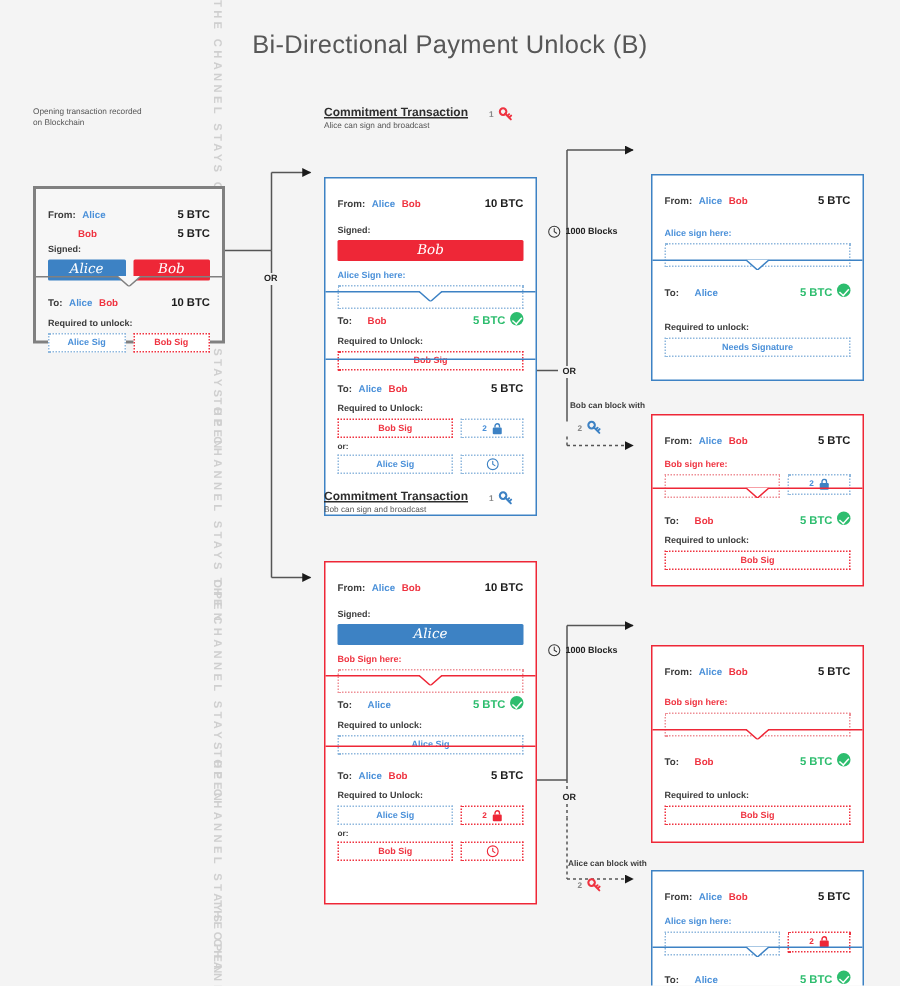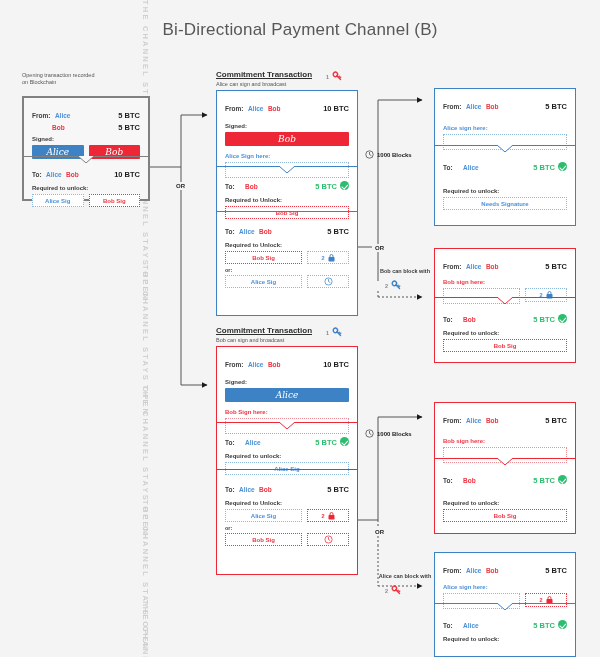--- a/index.html
+++ b/index.html
@@ -26,21 +26,21 @@
   }
   .vtext{
     position:absolute;left:50%;top:0;
     transform-origin:left top;
     transform:rotate(90deg) translateY(-50%);
     white-space:nowrap;
     font-size:7.5px;letter-spacing:2.2px;color:#cfcfcf;font-weight:700;
   }
 
   
-  .card{position:absolute;background:#fff;box-sizing:border-box;}
+  .card{position:absolute;background:#fff;box-sizing:border-box;margin-top:28px;}
   .card .sec{position:relative;box-sizing:border-box;padding:6px 8px;}
   .card .sec + .sec{border-top-style:solid;border-top-width:1px;}
   .notch{
     position:absolute;left:50%;top:-1px;margin-left:-8px;width:16px;height:7px;
     overflow:hidden;
   }
   .notch svg{display:block;}
 
   .rowline{display:flex;align-items:baseline;justify-content:space-between;}
   .lbl{font-size:6.5px;color:#3b3b3b;font-weight:700;}
@@ -98,21 +98,21 @@
   }
   .bottomnote{position:absolute;font-size:5.5px;color:#3b3b3b;font-weight:700;text-align:center;}
 
   svg.ov{position:absolute;left:0;top:0;width:600px;height:657px;pointer-events:none;}
 </style>
 </head>
 <body>
 
 <div class="canvas">
 
-  <div class="title">Bi-Directional Payment Channel (B)</div>
+  <div class="title">Bi-Directional Payment Unlock (B)</div>
 
   <div class="vstrip">
     <div class="vtext">THE CHANNEL STAYS OPEN</div>
     <div class="vtext" style="top:150px">THE CHANNEL STAYS OPEN</div>
     <div class="vtext" style="top:265px">THE CHANNEL STAYS OPEN</div>
     <div class="vtext" style="top:385px">THE CHANNEL STAYS OPEN</div>
     <div class="vtext" style="top:500px">THE CHANNEL STAYS OPEN</div>
     <div class="vtext" style="top:600px">THE CHANNEL STAYS OPEN</div>
   </div>
 

